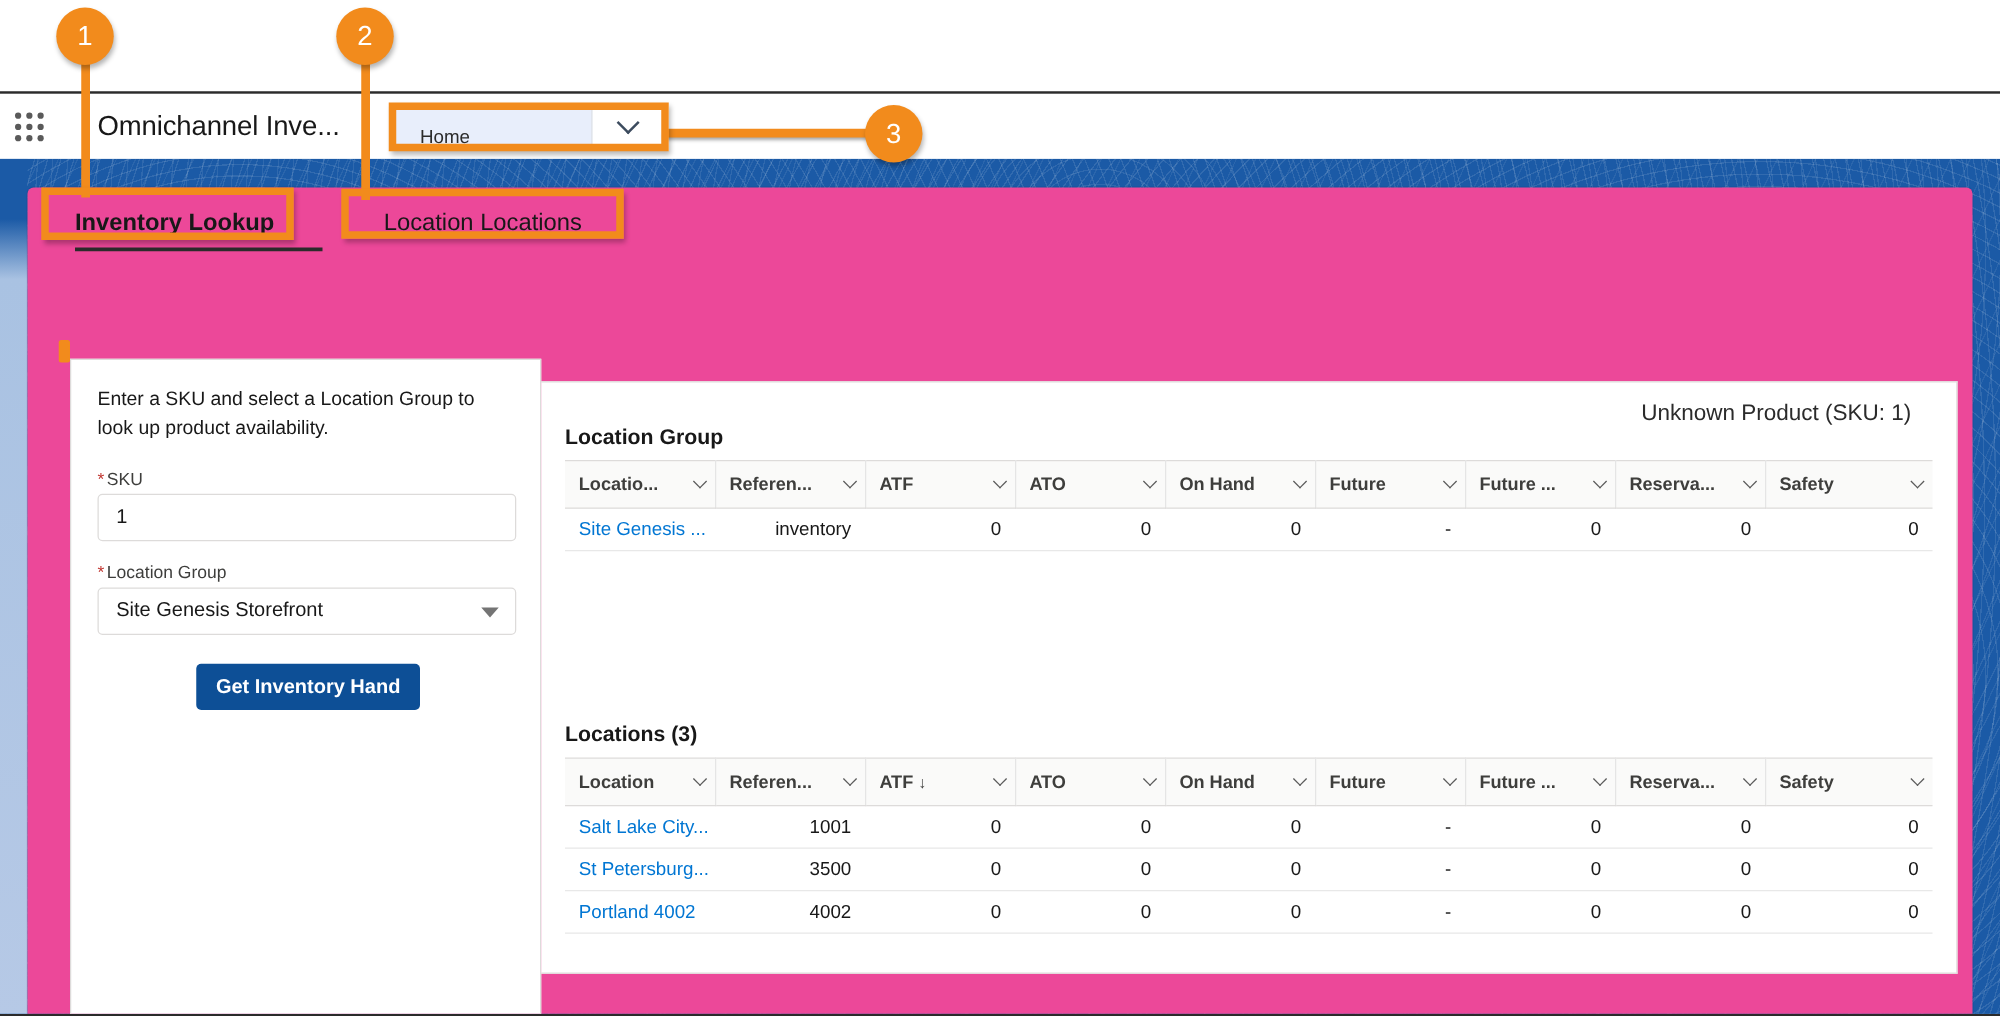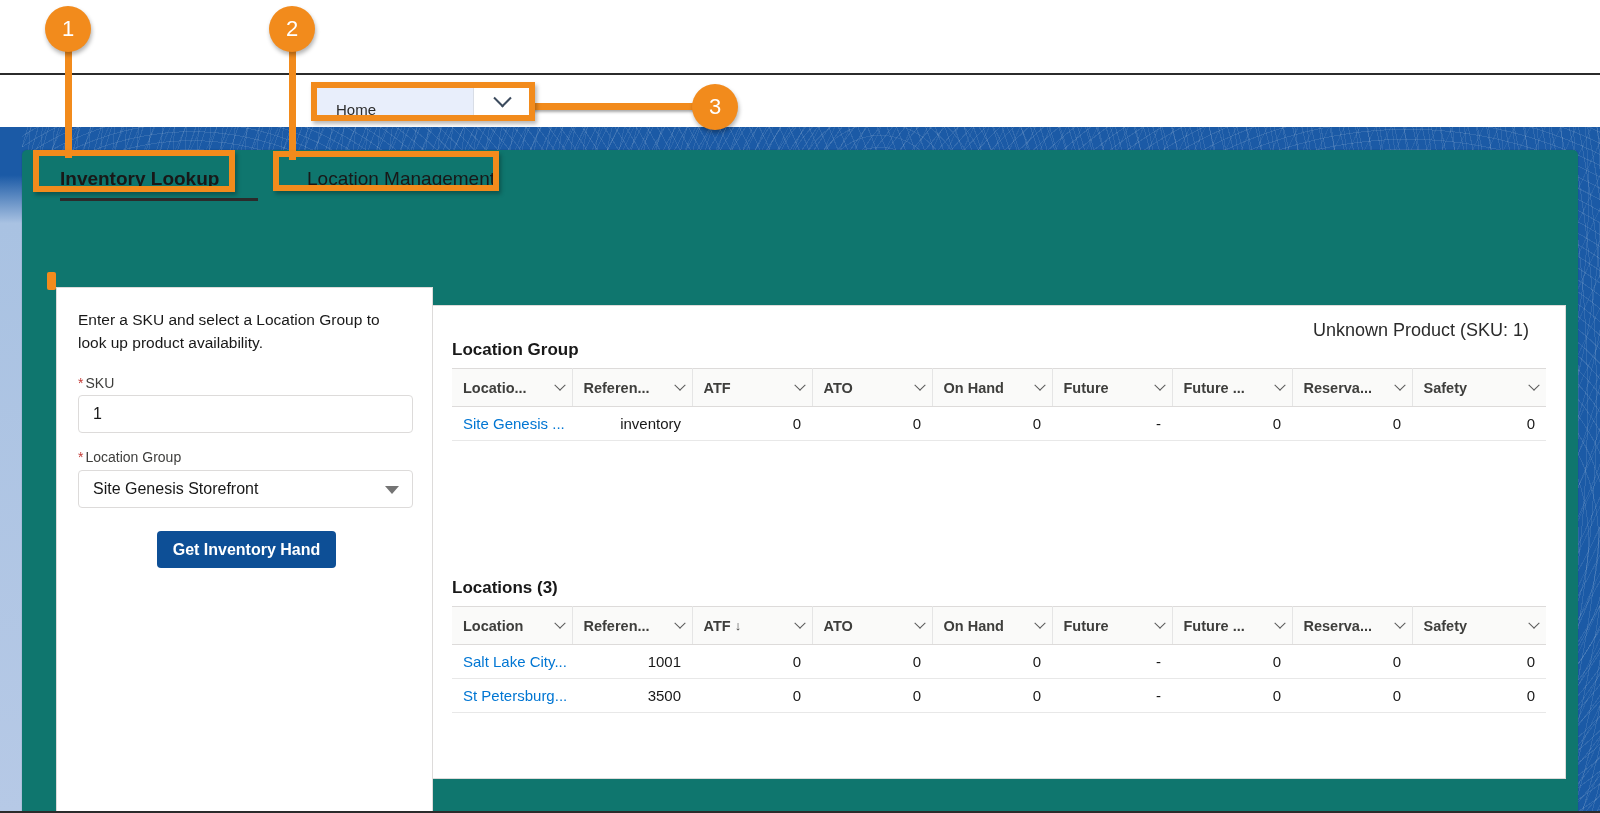--- a/index.html
+++ b/index.html
@@ -61,21 +61,21 @@
       linear-gradient(#1b5aa6,#1b5aa6);
   }
   .left-rail{
     position:absolute; left:0; top:52px; width:22px; height:688px;
     background:linear-gradient(180deg,#1b5aa6 0%,#1b5aa6 7%,#a9c2e2 14%,#b6c9e6 100%);
   }
 
   
   .sheet{
     position:absolute; left:22px; top:75px; width:1556px; height:663px;
-    background:#0f766e; border-radius:5px 5px 0 0;
+    background:#ec4899; border-radius:5px 5px 0 0;
     box-shadow:0 0 0 1px rgba(0,0,0,.05);
   }
 
   
   .subtabs{ position:absolute; left:0; top:0; width:1556px; height:58px; }
   .subtab{
     position:absolute; top:8px; height:42px; display:flex; align-items:center;
     font-size:19px; color:#181818; white-space:nowrap; cursor:pointer;
   }
   .subtab.active{ font-weight:bold; }
@@ -176,29 +176,45 @@
 </head>
 <body>
 
 <div id="root">
 
   <div class="app-window">
 
     <div class="blue-band"></div>
     <div class="left-rail"></div>
 
+    <div class="global-header">
+      <div class="app-launcher">
+        <span class="dot-grid">
+          <i></i>
+            <i></i>
+            <i></i>
+            <i></i>
+            <i></i>
+            <i></i>
+            <i></i>
+            <i></i>
+            <i></i>
+        </span>
+      </div>
+      <div class="app-name">Omnichannel Inve...</div>
+    </div>
 
     <div class="sheet">
 
       <div class="subtabs">
         <div class="subtab active" style="left:38px;">
           <span>Inventory Lookup</span>
         </div>
         <div class="subtab" style="left:285px;">
-          <span>Location Management</span>
+          <span>Location Locations</span>
         </div>
       </div>
 
       <div class="panel-left">
         <div class="form-desc">Enter a SKU and select a Location Group to look up product availability.</div>
 
         <div class="field-label" style="left:21px; top:87px;">
           <span class="req-star">*</span><span>SKU</span>
         </div>
         <input class="text-input" style="left: 21px; top: 107px; width: 335px;" value="1">
@@ -430,20 +446,31 @@
               <td class="link"><a>St Petersburg...</a></td>
               <td class="mid">3500</td>
               <td class="num">0</td>
               <td class="num">0</td>
               <td class="num">0</td>
               <td class="num">-</td>
               <td class="num">0</td>
               <td class="num">0</td>
               <td class="num">0</td>
             </tr>
+            <tr>
+              <td class="link"><a>Portland 4002</a></td>
+              <td class="mid">4002</td>
+              <td class="num">0</td>
+              <td class="num">0</td>
+              <td class="num">0</td>
+              <td class="num">-</td>
+              <td class="num">0</td>
+              <td class="num">0</td>
+              <td class="num">0</td>
+            </tr>
           </tbody>
         </table>
 
       </div>
 
       <div class="subtab-underline" style="left:38px; top:48px; width:198px;"></div>
     </div>
 
     <div class="nav-tab-home" style="top:11px; left:313px;">
       <span class="lbl">Home</span>

